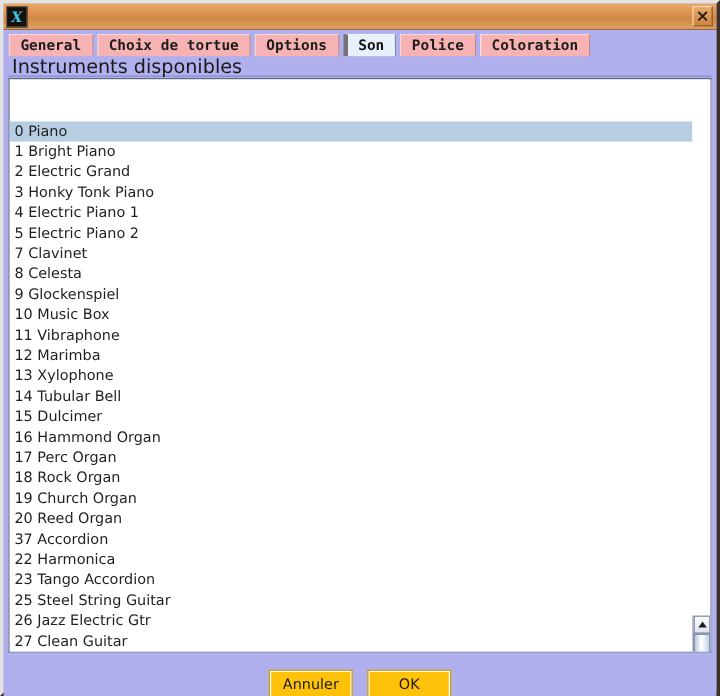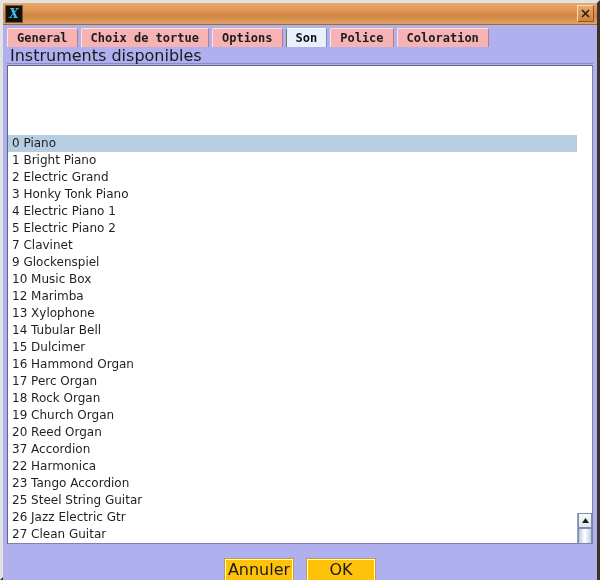--- a/index.html
+++ b/index.html
@@ -106,21 +106,21 @@
     border-right: 1px solid #b97d7d;
     box-sizing: border-box;
     cursor: pointer;
     white-space: nowrap;
     border-top-left-radius: 2px;
     border-top-right-radius: 2px;
   }
   .tab.selected {
     background: #e8f0fb;
     border-top: 1px solid #ffffff;
-    border-left: 1px solid #737373;
+    border-left: 4px solid #737373;
     border-right: 1px solid #7a8ba8;
     color: #121212;
   }
 
   
   .content {
     position: relative;
     background: #b0b0ee;
     padding: 0 4px;
     box-sizing: border-box;
@@ -229,21 +229,21 @@
     align-items: center;
     justify-content: center;
     gap: 14px;
     box-sizing: border-box;
   }
   .btn {
     min-width: 68px;
     height: 22px;
     line-height: 20px;
     text-align: center;
-    font-size: 16px;
+    font-size: 12px;
     color: #1a1a1a;
     background: #ffc20a;
     border: 1px solid #ffffff;
     box-sizing: border-box;
     cursor: pointer;
     padding: 0 0;
     outline: 1px solid #d79f04;
   }
 </style>
 </head>
@@ -277,22 +277,24 @@
 
     <div class="listbox-wrap">
       <div class="listbox" id="instrument-list">
           <div class="list-item selected">0 Piano</div>
           <div class="list-item">1 Bright Piano</div>
           <div class="list-item">2 Electric Grand</div>
           <div class="list-item">3 Honky Tonk Piano</div>
           <div class="list-item">4 Electric Piano 1</div>
           <div class="list-item">5 Electric Piano 2</div>
           <div class="list-item">7 Clavinet</div>
+          <div class="list-item">8 Celesta</div>
           <div class="list-item">9 Glockenspiel</div>
           <div class="list-item">10 Music Box</div>
+          <div class="list-item">11 Vibraphone</div>
           <div class="list-item">12 Marimba</div>
           <div class="list-item">13 Xylophone</div>
           <div class="list-item">14 Tubular Bell</div>
           <div class="list-item">15 Dulcimer</div>
           <div class="list-item">16 Hammond Organ</div>
           <div class="list-item">17 Perc Organ</div>
           <div class="list-item">18 Rock Organ</div>
           <div class="list-item">19 Church Organ</div>
           <div class="list-item">20 Reed Organ</div>
           <div class="list-item">37 Accordion</div>

